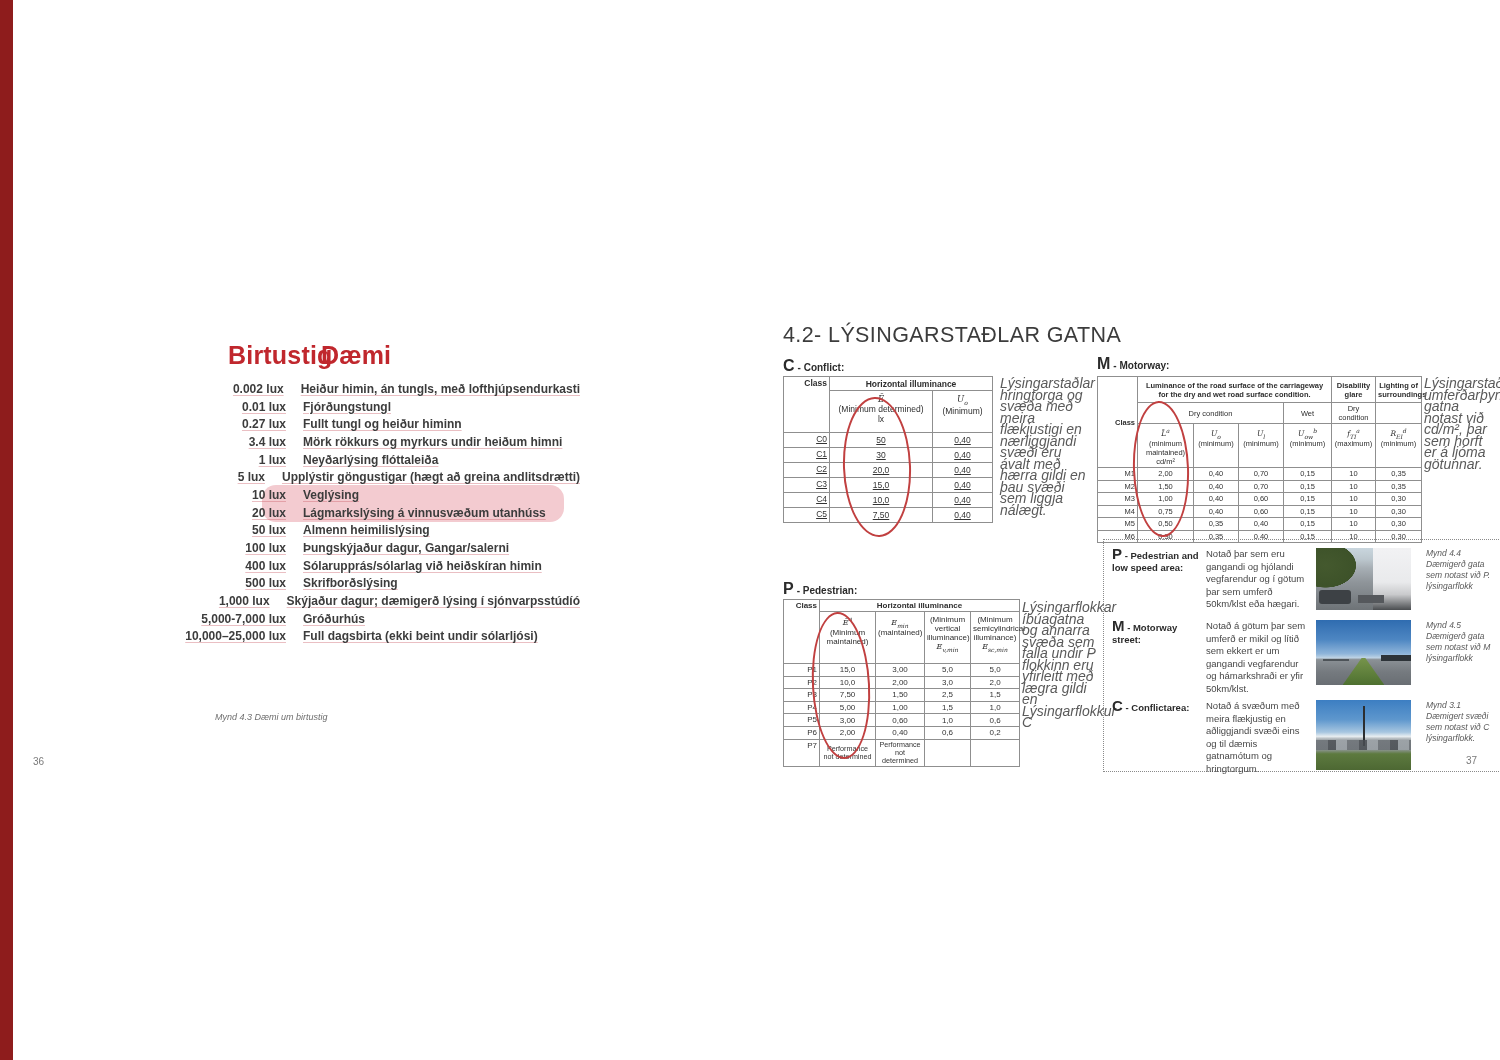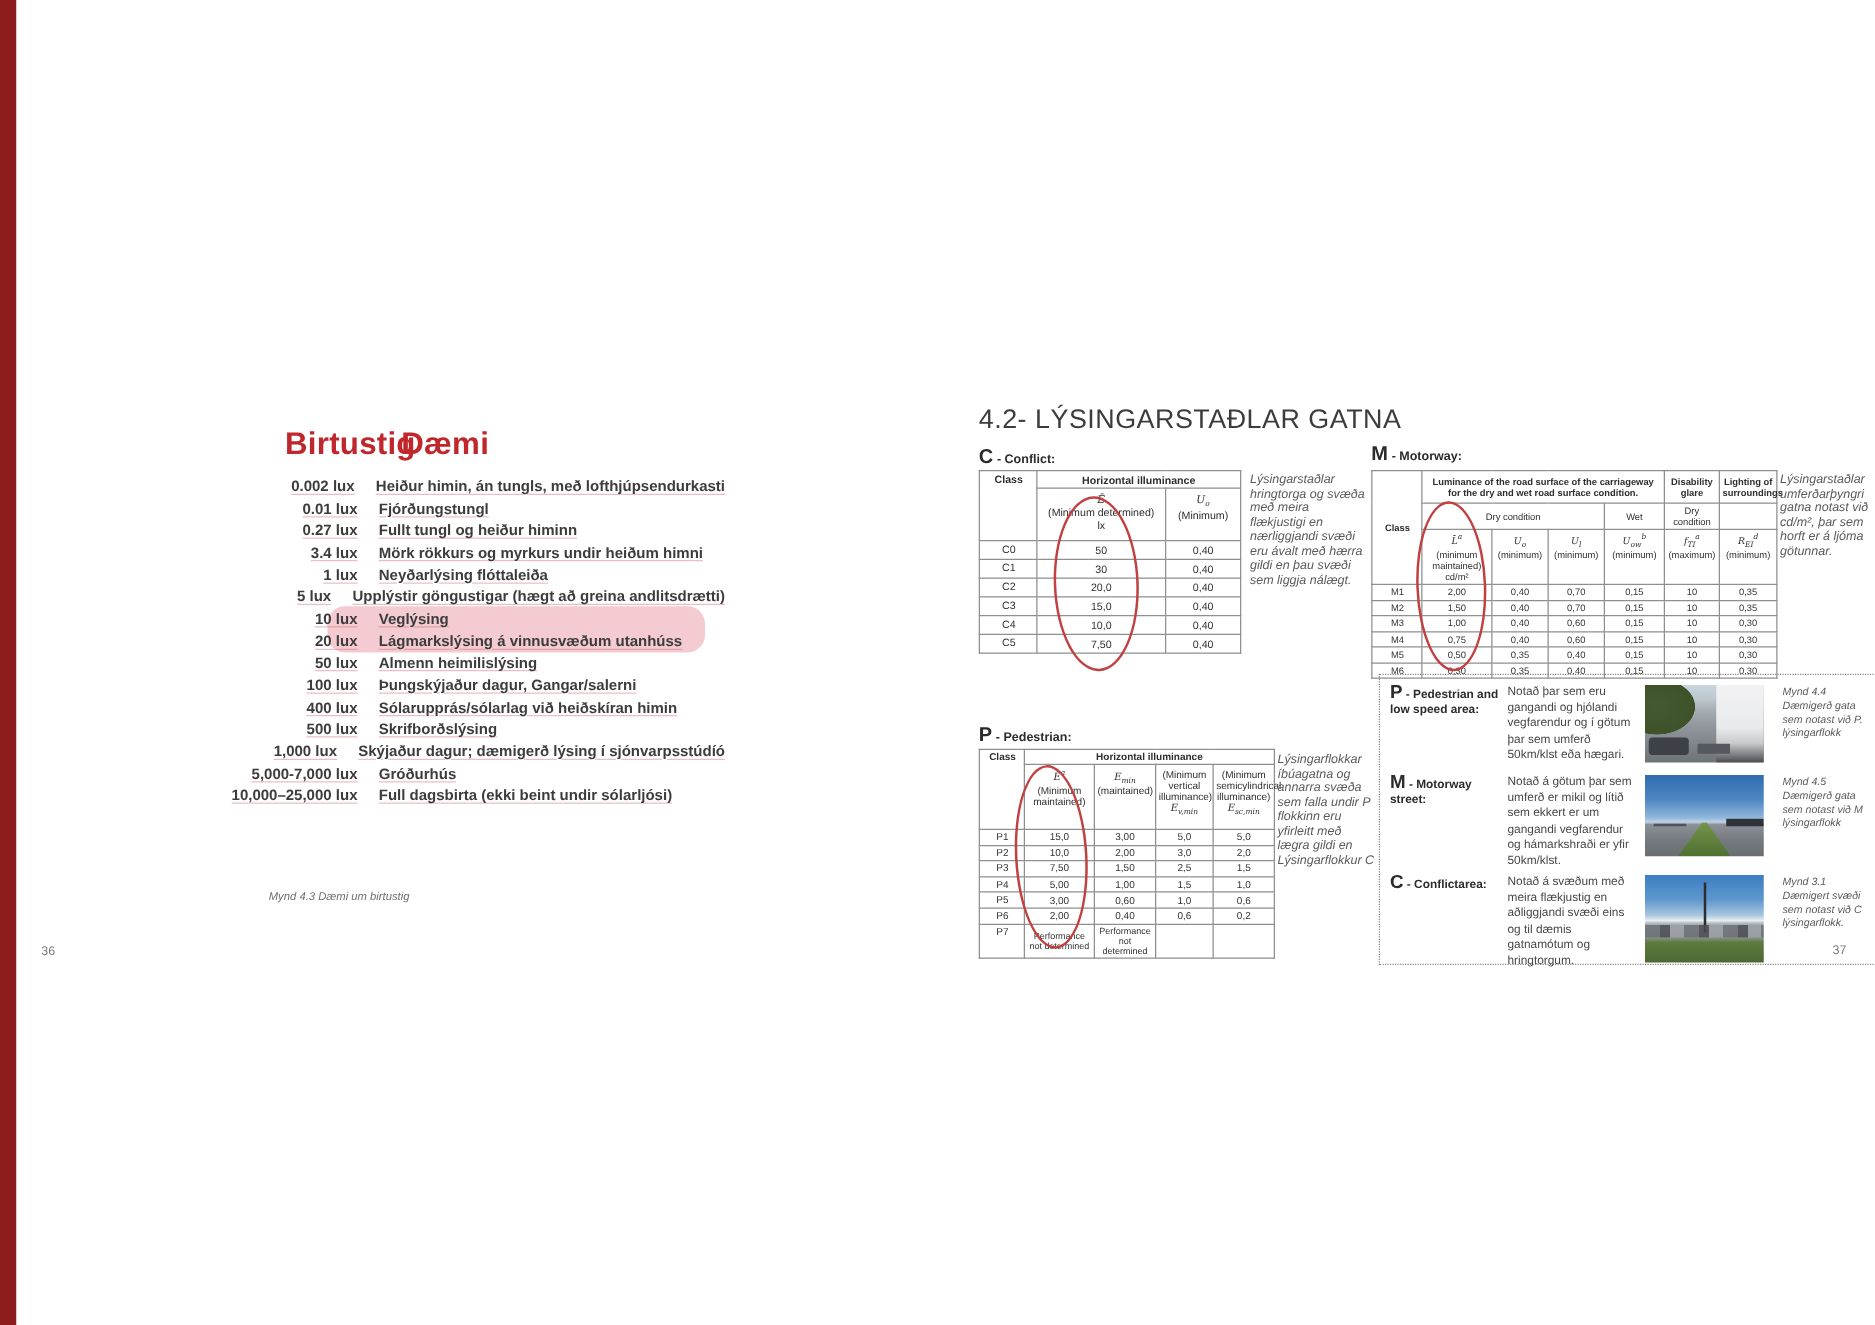--- a/index.html
+++ b/index.html
@@ -35,50 +35,50 @@
   .sec-label .big { font-size:16px; }
   .sec-label .small { font-size:10px; margin-left:3px; }
   .lbl-c { left:783px; top:357px; }
   .lbl-m { left:1097px; top:355px; }
   .lbl-p { left:783px; top:580px; }
 
   table.std { border-collapse:collapse; table-layout:fixed; background:#fff; }
   table.std th, table.std td { border:1px solid #8f8f8f; padding:1px 2px; vertical-align:middle; }
   table.std th { font-weight:700; color:#2e2e2e; text-align:center; }
   table.std td { text-align:center; color:#333; }
-  table.std td.cls, table.std th.cls { text-align:center; vertical-align:top; padding-left:3px; }
+  table.std td.cls, table.std th.cls { text-align:right; vertical-align:top; padding-left:3px; }
   .sym { font-family:"DejaVu Serif", serif; font-style:italic; font-weight:400; }
   .sym sub, .sym sup { font-size:6px; }
   .hline { font-weight:400; }
   .auto-hide { min-height:0; }
 
   
   .tbl-c { position:absolute; left:783px; top:376px; width:209px; font-size:8.5px; }
   .tbl-c th { font-size:8.5px; }
   .tbl-c tr.h1 th { height:14px; }
   .tbl-c tr.h2 th { height:42px; vertical-align:top; padding-top:3px; }
-  .tbl-c td { height:15px; }
+  .tbl-c td { height:15px;text-decoration:underline; }
 
   
   .tbl-m { position:absolute; left:1097px; top:376px; width:324px; font-size:7.5px; }
   .tbl-m th { font-size:7.5px; }
   .tbl-m tr.h1 th { height:26px; vertical-align:middle; }
   .tbl-m tr.h2 th { height:11px; font-weight:400; }
   .tbl-m tr.h3 th { height:44px; vertical-align:top; padding-top:2px; font-weight:400; }
   .tbl-m td { height:12.5px; }
 
   
   .tbl-p { position:absolute; left:783px; top:599px; width:236px; font-size:8px; }
   .tbl-p th { font-size:8px; }
   .tbl-p tr.h1 th { height:12px; }
   .tbl-p tr.h2 th { height:52px; vertical-align:top; padding-top:3px; font-weight:400; }
   .tbl-p td { height:12.6px; }
   .tbl-p td.small { font-size:7.2px; line-height:8px; }
 
-  .note { position:absolute; font-size:10px; font-style:italic; color:#5a5a5a; line-height:11.5px;
+  .note { position:absolute; font-size:14px; font-style:italic; color:#5a5a5a; line-height:11.5px;
           font-family:"Liberation Sans", sans-serif; }
   .note-c { left:1000px; top:378px; width:92px; }
   .note-m { left:1424px; top:378px; width:74px; }
   .note-p { left:1022px; top:602px; width:78px; }
 
   .ellipse { position:absolute; border:2px solid #c14040; border-radius:50%; z-index:5; pointer-events:none; }
   .ell-c { left:843px; top:397px; width:68px; height:140px; transform:rotate(-2deg); }
   .ell-m { left:1133px; top:401px; width:56px; height:136px; transform:rotate(-2deg); }
   .ell-p { left:812px; top:612px; width:58px; height:147px; transform:rotate(-3deg); }
 

